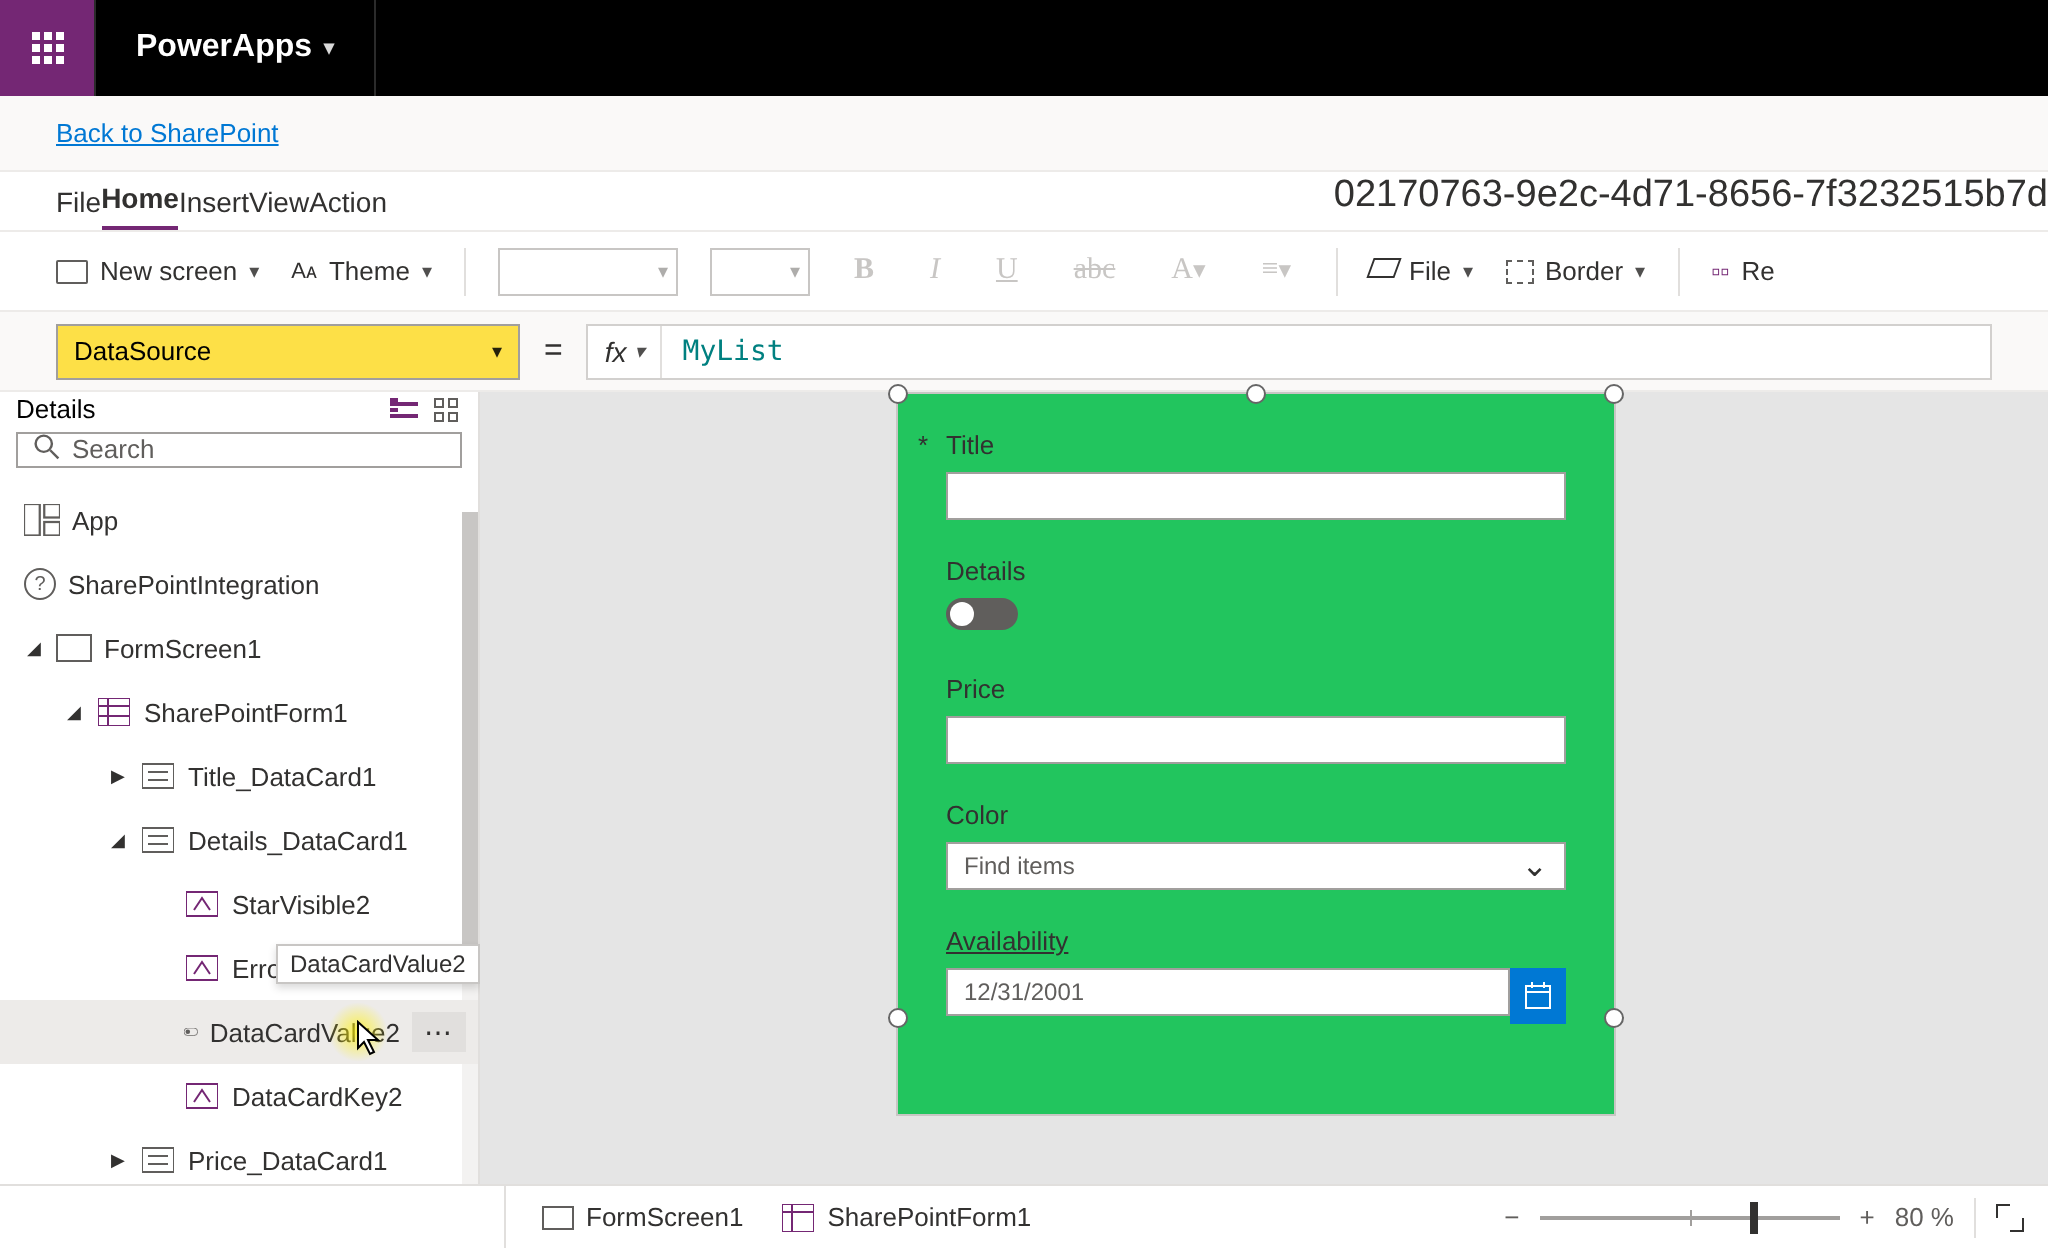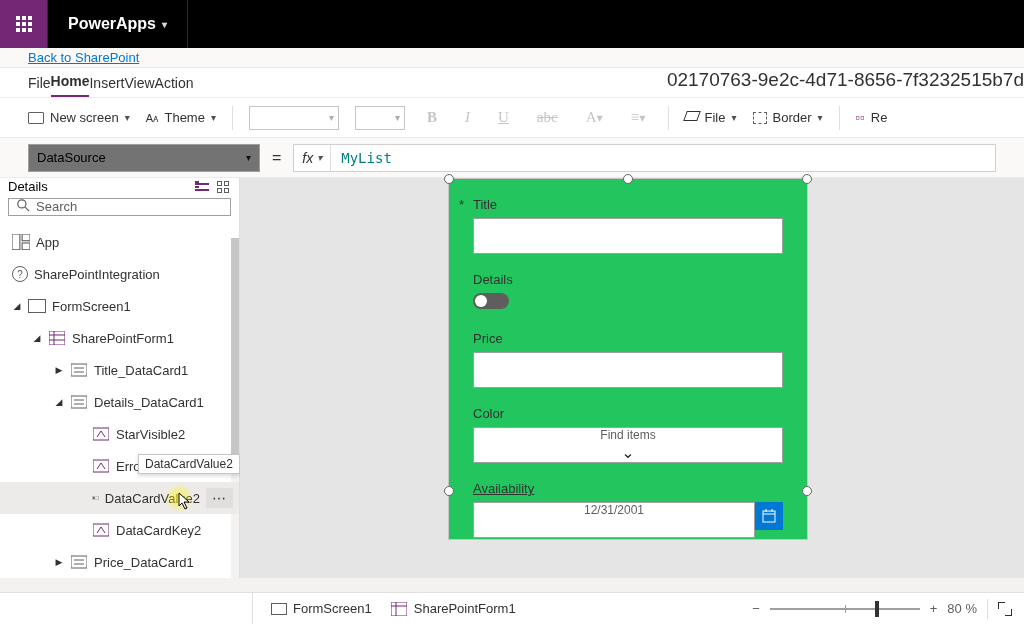--- a/index.html
+++ b/index.html
@@ -6,40 +6,40 @@
 body { width: 1024px; height: 624px; overflow: hidden; background: #f3f2f1; position: relative; }
 
 .titlebar { height: 48px; background: #000; display: flex; align-items: center; color: #fff; }
 .waffle { width: 48px; height: 48px; background: #742774; display: flex; align-items: center; justify-content: center; border-right: 1px solid #2b2b2b; }
 .waffle-grid { width: 16px; height: 16px; display: grid; grid-template: repeat(3,1fr)/repeat(3,1fr); gap: 2px; }
 .waffle-grid span { background: #fff; }
 .app-title { padding: 0 14px 0 20px; font-size: 16px; font-weight: 600; display: flex; align-items: center; gap: 6px; }
 .chev { font-size: 10px; opacity: .85; }
 .titlebar-divider { width: 1px; height: 48px; background: #2b2b2b; margin-left: 6px; }
 
-.backbar { height: 20px; background: #faf9f8; padding-left: 28px; display: flex; align-items: center; border-bottom: 1px solid #edebe9; }
+.backbar { height: 38px; background: #faf9f8; padding-left: 28px; display: flex; align-items: center; border-bottom: 1px solid #edebe9; }
 .backbar a { color: #0078d4; font-size: 13px; text-decoration: underline; }
 
 .menubar { height: 30px; background: #fff; display: flex; align-items: flex-end; padding: 0 28px; border-bottom: 1px solid #edebe9; position: relative; }
 .menubar .tab { font-size: 14px; color: #323130; padding-bottom: 6px; cursor: pointer; }
 .menubar .tab.active { font-weight: 600; border-bottom: 2px solid #742774; }
 .file-id { position: absolute; right: 0; font-size: 19px; color: #323130; padding-bottom: 6px; }
 
 .ribbon { height: 40px; background: #fff; display: flex; align-items: center; padding: 0 28px; gap: 16px; border-bottom: 1px solid #edebe9; font-size: 13px; color: #605e5c; }
 .rb-btn { display: flex; align-items: center; gap: 6px; color: #323130; cursor: pointer; }
 .rb-icon { width: 16px; height: 12px; border: 1px solid #605e5c; border-radius: 1px; display: inline-block; }
 .rb-divider { width: 1px; height: 24px; background: #e1dfdd; }
 .rb-dd { width: 90px; height: 24px; border: 1px solid #c8c6c4; display: flex; align-items: center; justify-content: flex-end; padding-right: 4px; color: #a19f9d; }
 .rb-dd.small { width: 50px; }
 .fmt { color: #c8c6c4; font-size: 15px; padding: 0 6px; font-family: Georgia, serif; }
 .paint-icon { width: 14px; height: 14px; display: inline-block; position: relative; }
 .paint-icon::before { content:''; position:absolute; width:12px; height:8px; border:1px solid #323130; top:0; left:0; transform: skewX(-20deg); }
 
 .formulabar { height: 40px; background: #faf9f8; display: flex; align-items: center; padding: 0 28px; gap: 12px; border-bottom: 1px solid #edebe9; }
-.prop-dd { width: 232px; height: 28px; border: 1px solid #a19f9d; background: #737373; display: flex; align-items: center; padding: 0 8px; font-size: 13px; justify-content: space-between; }
+.prop-dd { width: 232px; height: 28px; border: 1px solid #a19f9d; background: #fde047; display: flex; align-items: center; padding: 0 8px; font-size: 13px; justify-content: space-between; }
 .eq { font-size: 16px; color: #323130; }
 .fx-box { flex: 1; height: 28px; border: 1px solid #d2d0ce; background: #fff; display: flex; align-items: center; }
 .fx-box .fx { padding: 0 8px; font-style: italic; font-family: Georgia,serif; font-size: 14px; color: #323130; border-right: 1px solid #e1dfdd; display: flex; align-items: center; gap: 4px; height: 100%; }
 .fx-box .formula { padding: 0 10px; font-family: Consolas, monospace; font-size: 14px; color: #008080; }
 
 .main { display: flex; height: 400px; }
 
 .treepanel { width: 240px; background: #fff; border-right: 1px solid #e1dfdd; display: flex; flex-direction: column; position: relative; }
 .tree-head { height: 28px; display: flex; align-items: center; justify-content: space-between; padding: 0 10px 0 8px; font-size: 13px; }
 .tree-head .icons { display: flex; gap: 8px; color: #742774; }
@@ -69,21 +69,21 @@
 .cursor-svg { position: absolute; width: 16px; height: 20px; }
 .tooltip { position: absolute; background: #fff; border: 1px solid #c8c6c4; padding: 2px 6px; font-size: 12px; box-shadow: 0 2px 4px rgba(0,0,0,.15); }
 .info-icon { width: 16px; height: 16px; border: 1.5px solid #605e5c; border-radius: 50%; display: inline-flex; align-items: center; justify-content: center; font-size: 10px; color: #605e5c; }
 
 .canvas { flex: 1; position: relative; background: #e5e5e5; }
 .form-card { position: absolute; left: 208px; top: 0; width: 360px; height: 362px; background: #22c55e; border: 1px solid #c8c6c4; padding: 18px 24px; }
 .sel-handle { width: 10px; height: 10px; border: 1px solid #666; background: #fff; border-radius: 50%; position: absolute; }
 .fc-label { font-size: 13px; color: #323130; margin-bottom: 6px; }
 .req { position: relative; }
 .req::before { content:'*'; position: absolute; left: -14px; top: 0; }
-.fc-input { width: 100%; height: 36px; border: 1px solid #a19f9d; margin-bottom: 18px; background: #fff; font-size: 12px; padding: 0 8px; color: #605e5c; display: flex; align-items: center; justify-content: space-between; flex-direction: column; }
+.fc-input { width: 100%; height: 24px; border: 1px solid #a19f9d; margin-bottom: 18px; background: #fff; font-size: 12px; padding: 0 8px; color: #605e5c; display: flex; align-items: center; justify-content: space-between; }
 .toggle { width: 36px; height: 16px; background: #605e5c; border-radius: 10px; position: relative; margin-bottom: 22px; margin-top: 4px; }
 .toggle::after { content:''; position:absolute; width:12px; height:12px; background:#fff; border-radius:50%; top:2px; left:2px; }
 .date-wrap { display: flex; }
 .date-wrap .fc-input { margin-bottom: 0; }
 .cal-btn { width: 28px; height: 28px; background: #0078d4; display: flex; align-items: center; justify-content: center; }
 .cal-btn svg { width: 14px; height: 14px; }
 
 .statusbar { position: absolute; bottom: 0; left: 0; right: 0; height: 32px; background: #fff; border-top: 1px solid #e1dfdd; display: flex; align-items: center; padding: 0 12px; font-size: 13px; gap: 18px; }
 .statusbar .sep { border-left: 1px solid #e1dfdd; height: 100%; }
 .bc-item { display: flex; align-items: center; gap: 6px; color: #323130; }

